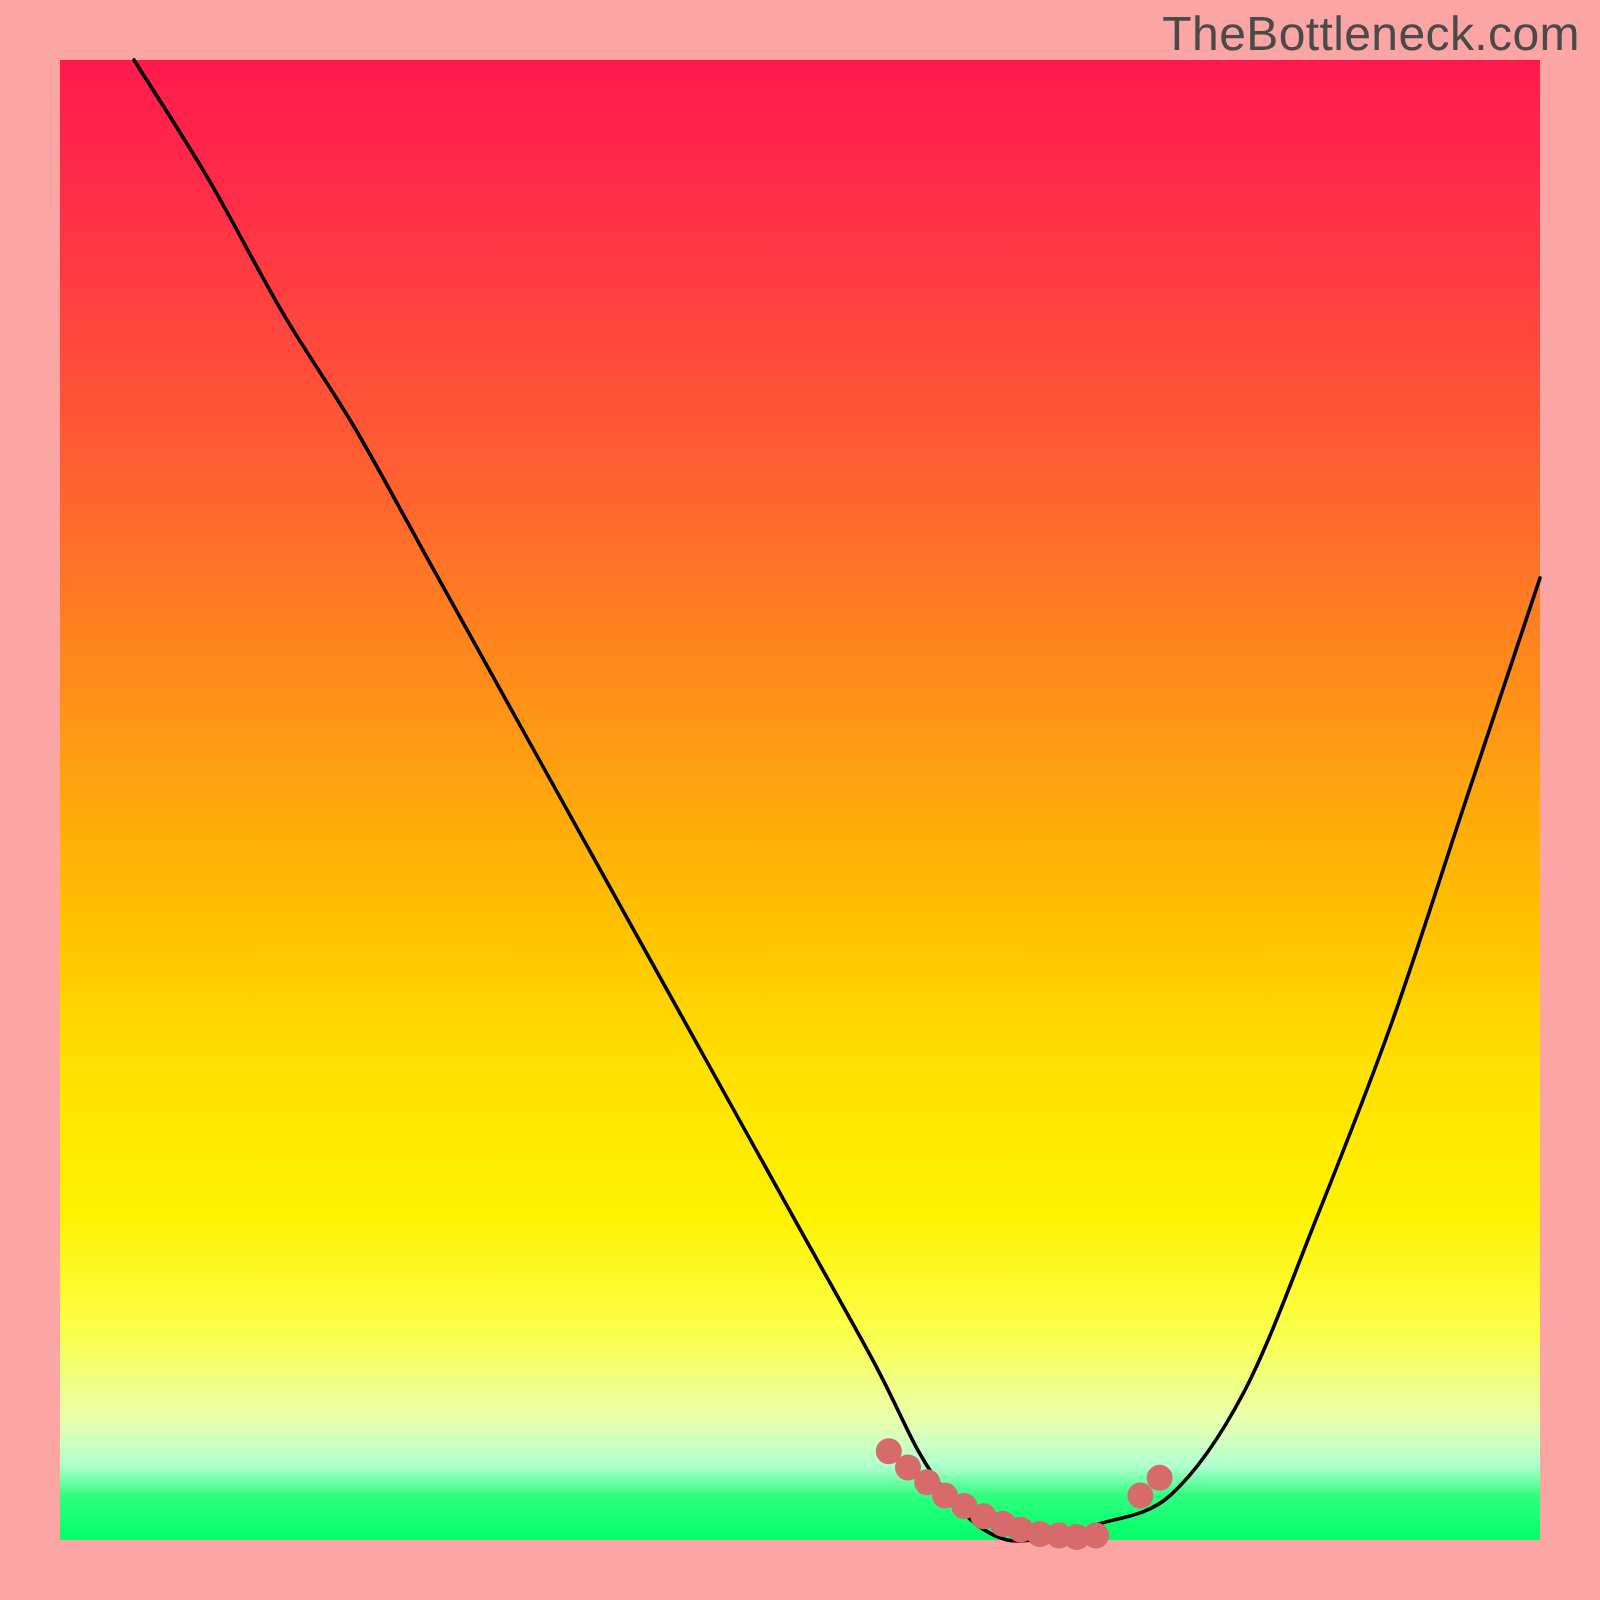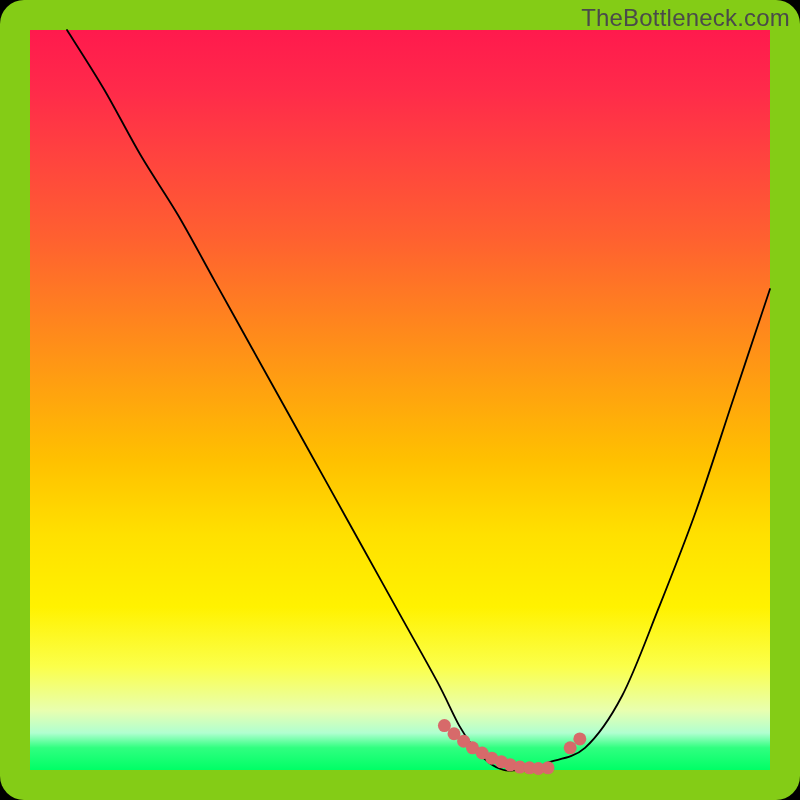--- a/index.html
+++ b/index.html
@@ -8,22 +8,21 @@
     width: 800px;
     height: 800px;
     overflow: hidden;
     background: #000;
     font-family: Arial, Helvetica, sans-serif;
   }
   .frame {
     position: relative;
     width: 800px;
     height: 800px;
-    background: #84cc16;
-    border-radius: 24px;
+    background: #fca5a5;
   }
   .plot-area {
     position: absolute;
     left: 30px;
     top: 30px;
     width: 740px;
     height: 740px;
     background: linear-gradient(
       to bottom,
       #ff1a4d 0%,

